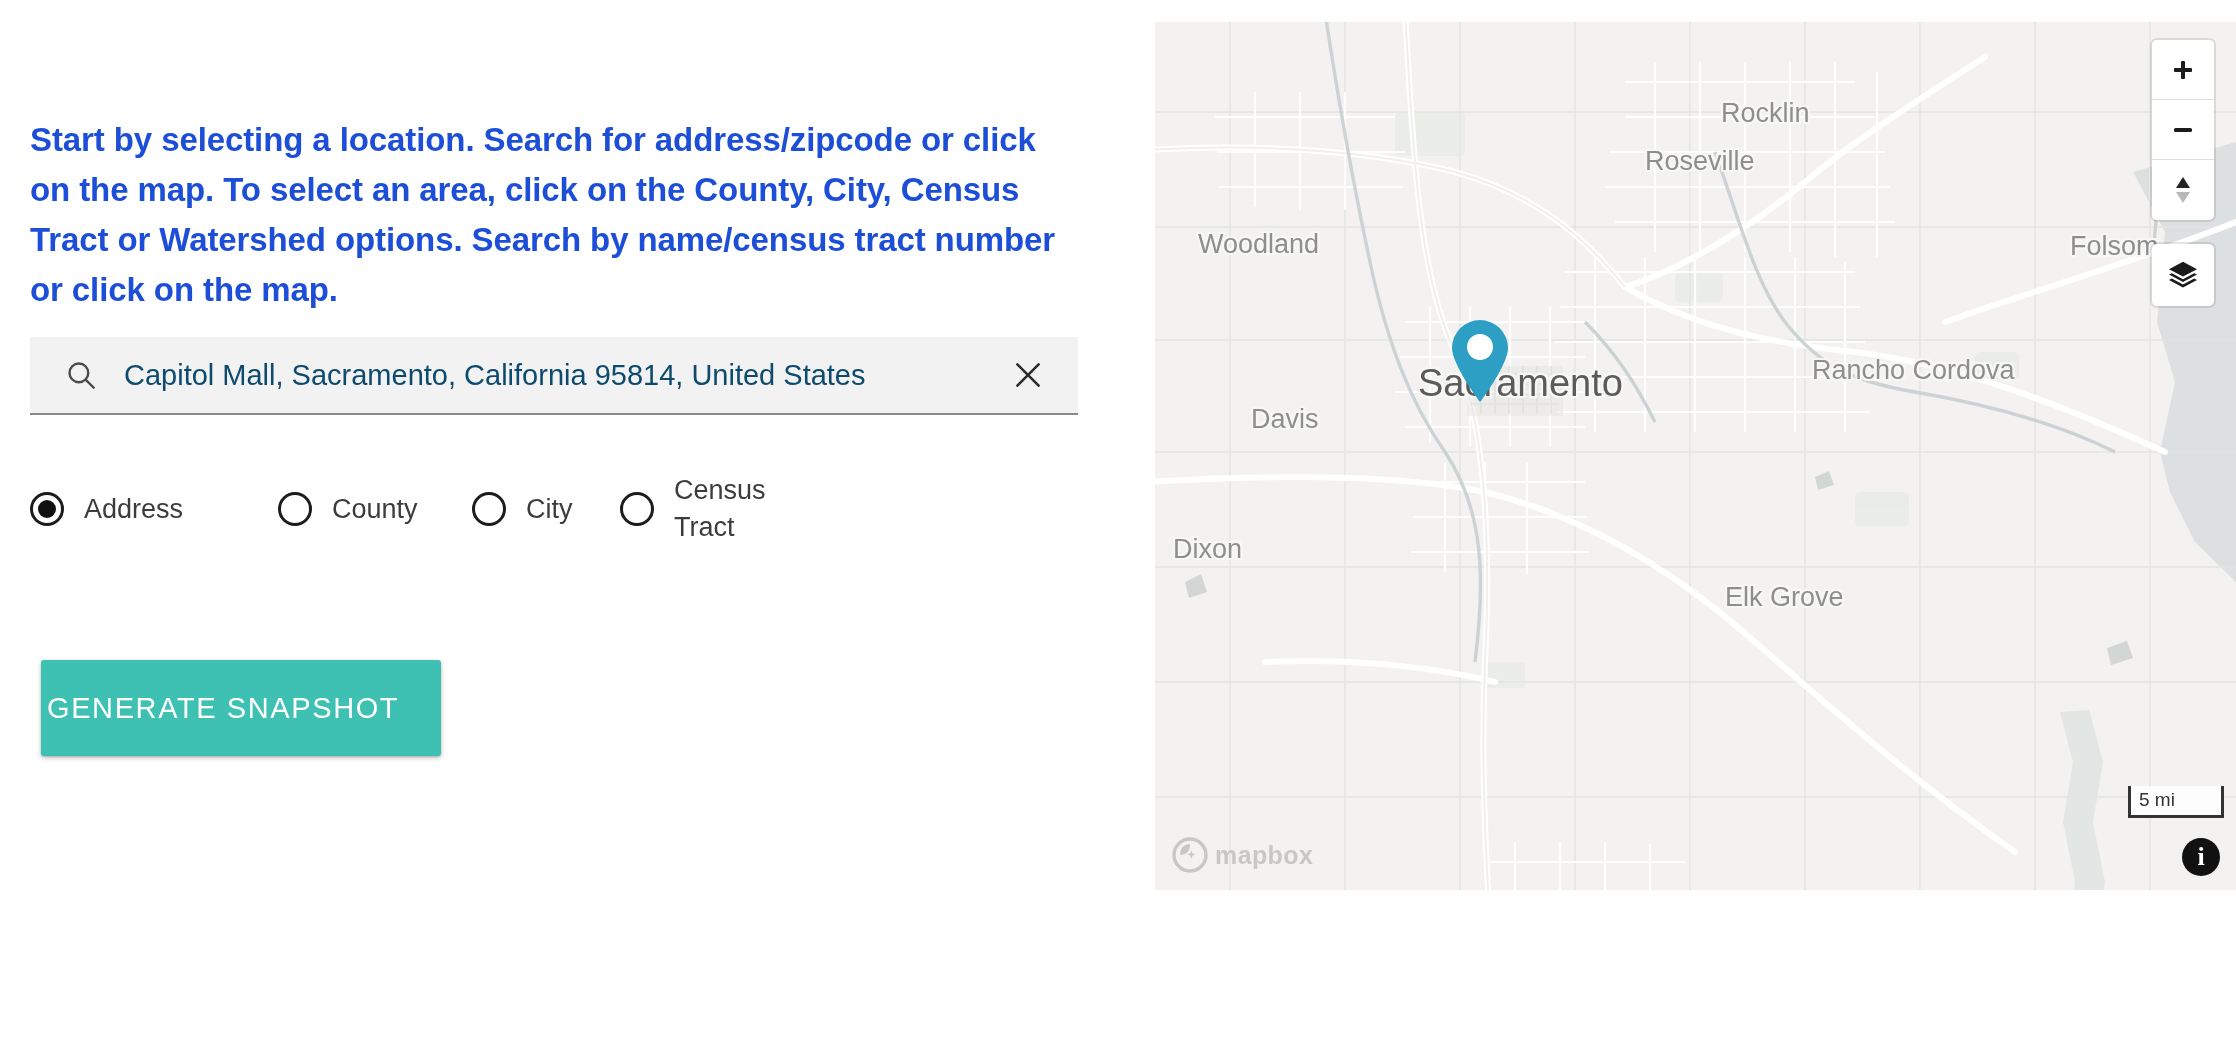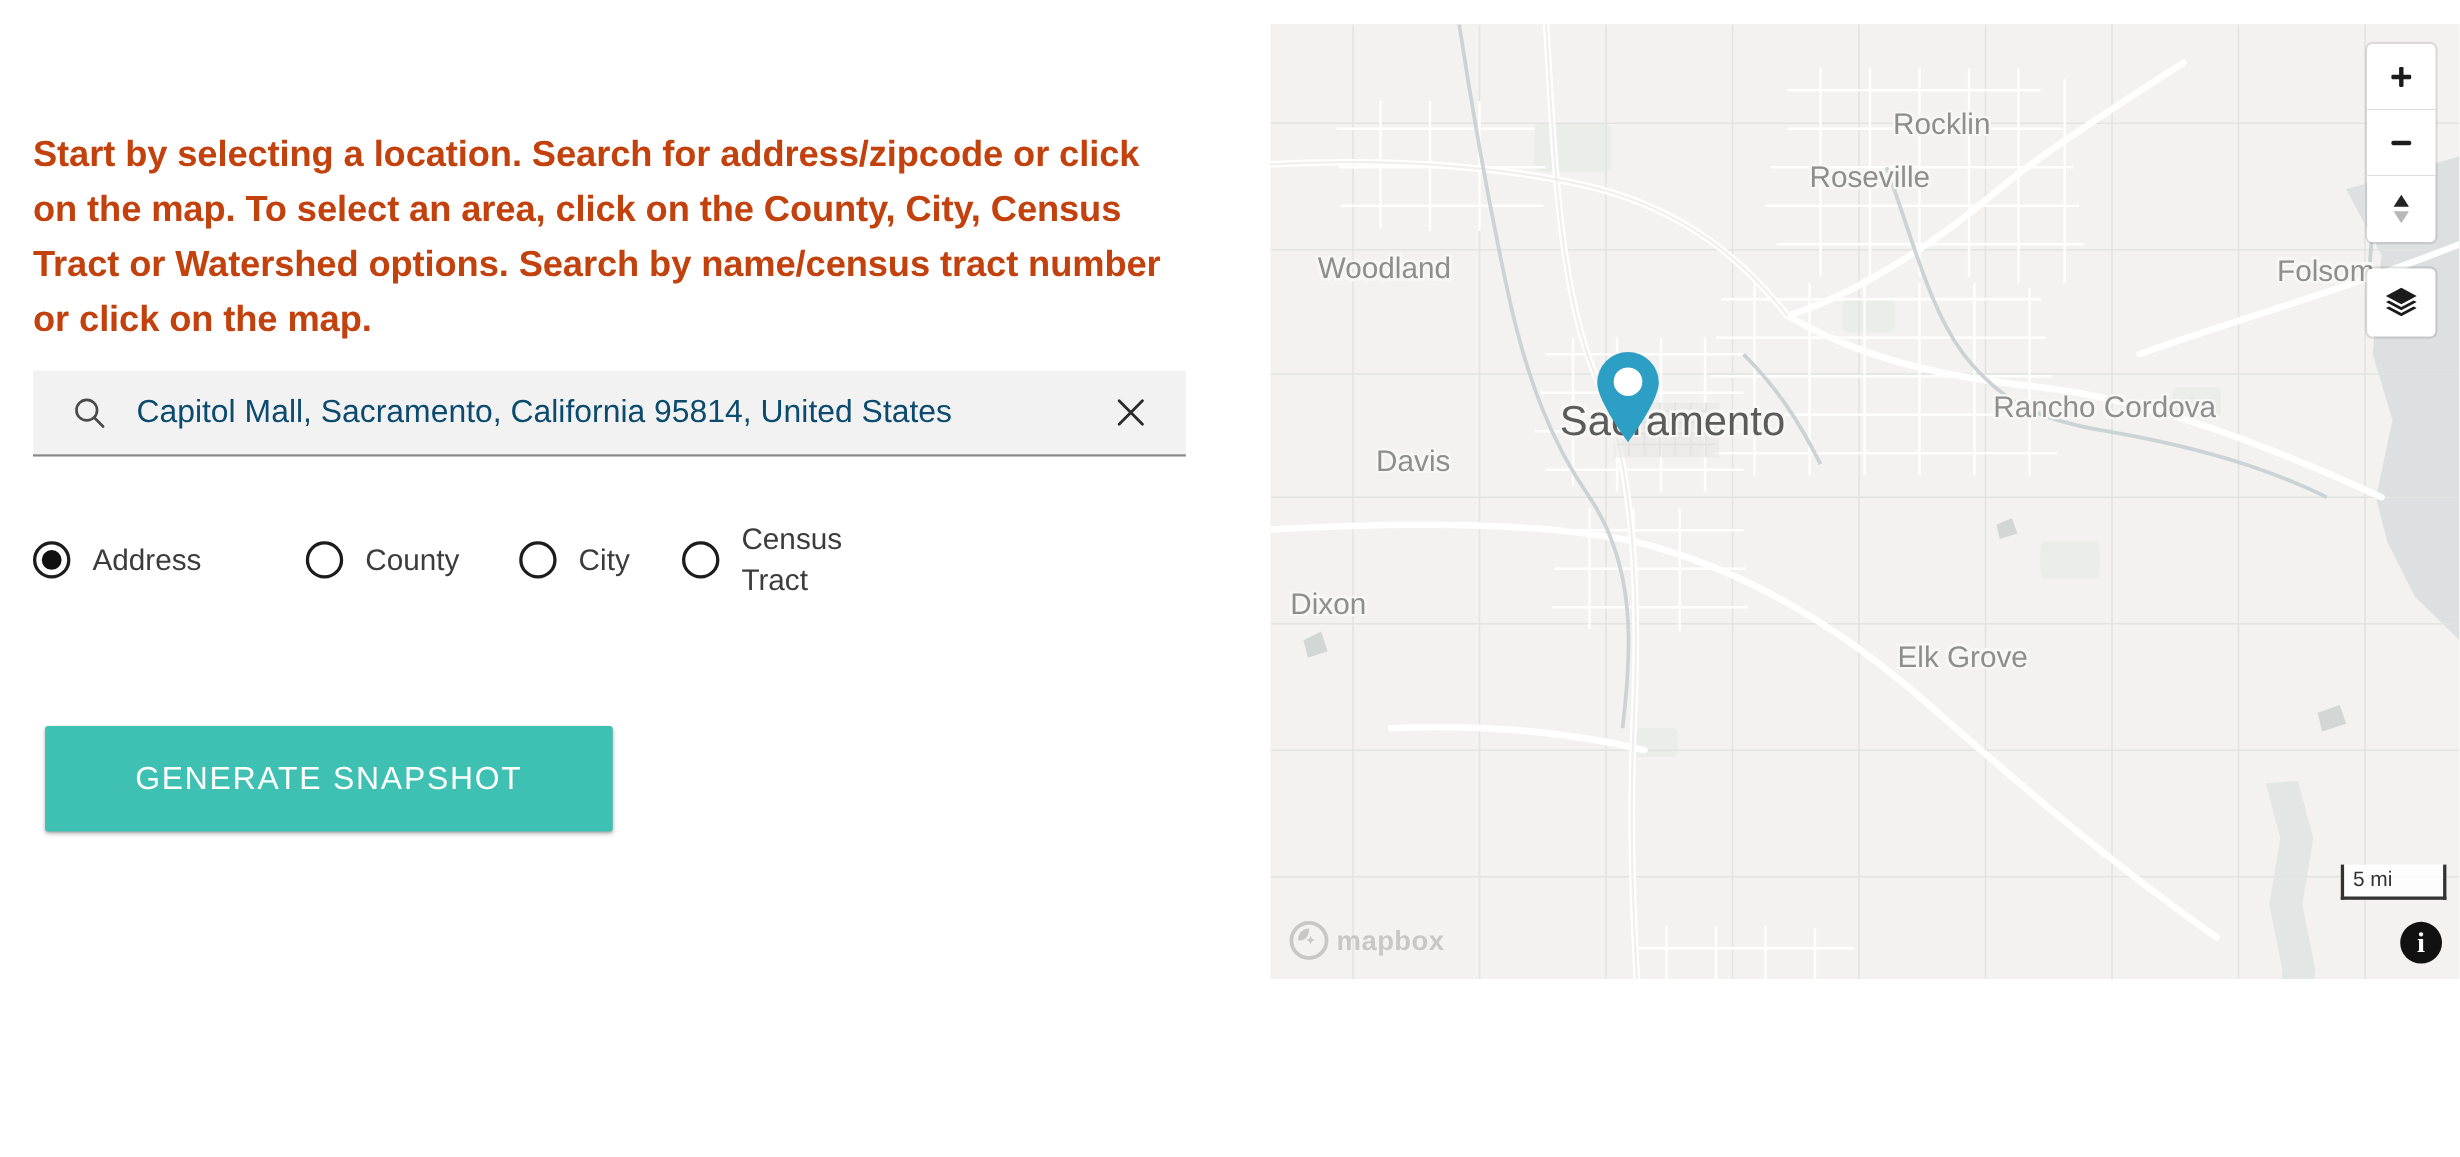--- a/index.html
+++ b/index.html
@@ -18,21 +18,21 @@
     position: absolute; left: 0; top: 0;
     width: 1155px; height: 1052px;
     background: #ffffff;
   }
   #intro-text {
     position: absolute; left: 30px; top: 82px;
     width: 1045px;
     font-size: 33px;
     line-height: 50px;
     font-weight: 600;
-    color: #c2410c;
+    color: #1d4ed8;
     letter-spacing: -0.1px;
   }
 
   
   #search-field {
     position: absolute; left: 30px; top: 337px;
     width: 1048px; height: 78px;
     background: #f2f2f2;
     border-bottom: 2px solid #8a8a8a;
     display: flex; align-items: center;
@@ -92,31 +92,31 @@
   .radio-label {
     font-size: 27px;
     color: #3c3c3c;
     line-height: 37px;
     white-space: pre-line;
   }
 
   
   #generate-snapshot-button {
     position: absolute; left: 41px; top: 660px;
-    width: 516px; height: 96px;
+    width: 400px; height: 96px;
     background: #3ec1b3;
     color: #ffffff;
     border: none;
     border-radius: 3px;
     font-family: inherit;
     font-size: 29px;
     letter-spacing: 1.6px;
     cursor: pointer;
     box-shadow: 0 2px 5px rgba(0,0,0,0.22), 0 1px 2px rgba(0,0,0,0.16);
-    text-align: center;
+    text-align: left;
   }
 
   
   #map-panel {
     position: absolute; left: 1155px; top: 22px;
     width: 1081px; height: 868px;
     overflow: hidden;
     background: #f2f1ef;
   }
   #map-canvas {

